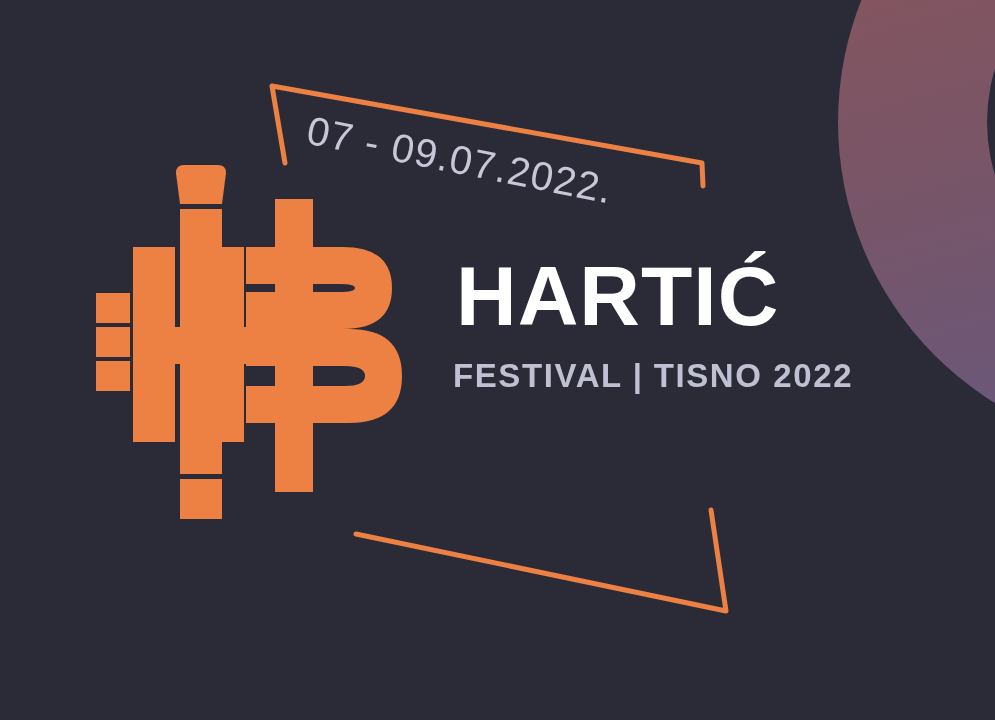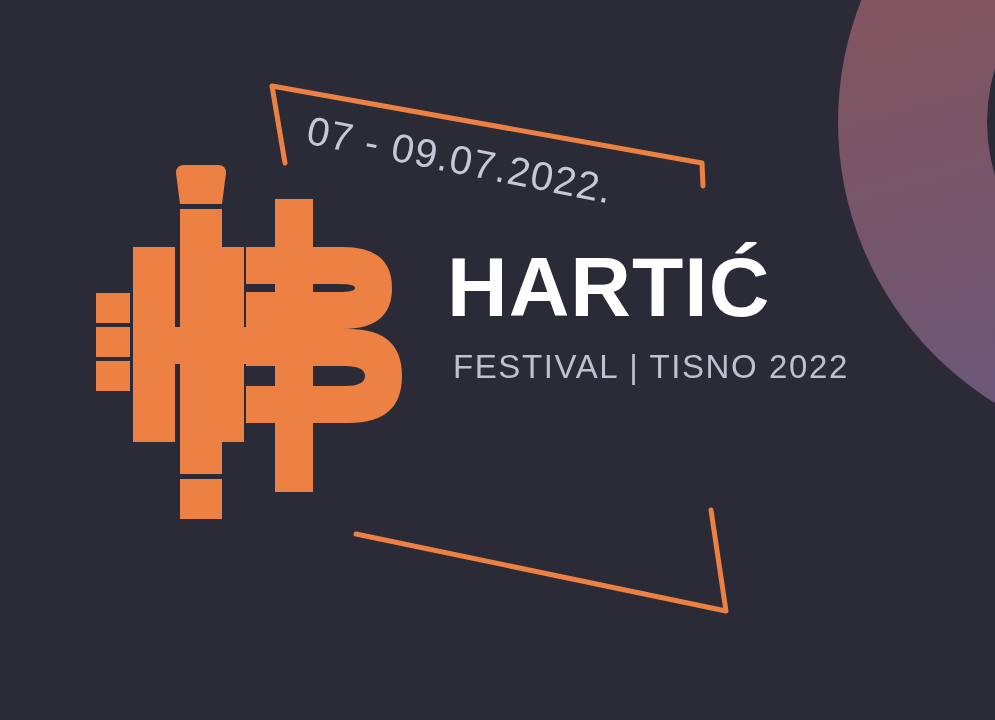--- a/index.html
+++ b/index.html
@@ -67,35 +67,35 @@
     top: 248px;
     width: 430px;
   }
   #title-main {
     color: #ffffff;
     font-size: 84px;
     font-weight: bold;
     letter-spacing: 1px;
     line-height: 0.95;
     white-space: nowrap;
-    margin: 0;
+    margin: 9px;
   }
   #title-sub {
     color: #ed8143;
     font-size: 55px;
     font-weight: 300;
     letter-spacing: 1.2px;
     line-height: 1.0;
     white-space: nowrap;
     margin: 16px 0 0 10px;
   }
   #title-festival {
     color: #bfc0d2;
     font-size: 33px;
-    font-weight: 400;
+    font-weight: 700;
     letter-spacing: 1.6px;
     line-height: 1.0;
     white-space: nowrap;
     margin: 22px 0 0 6px;
   }
   #title-festival .sep { margin: 0 10px; }
 </style>
 </head>
 <body>
 

